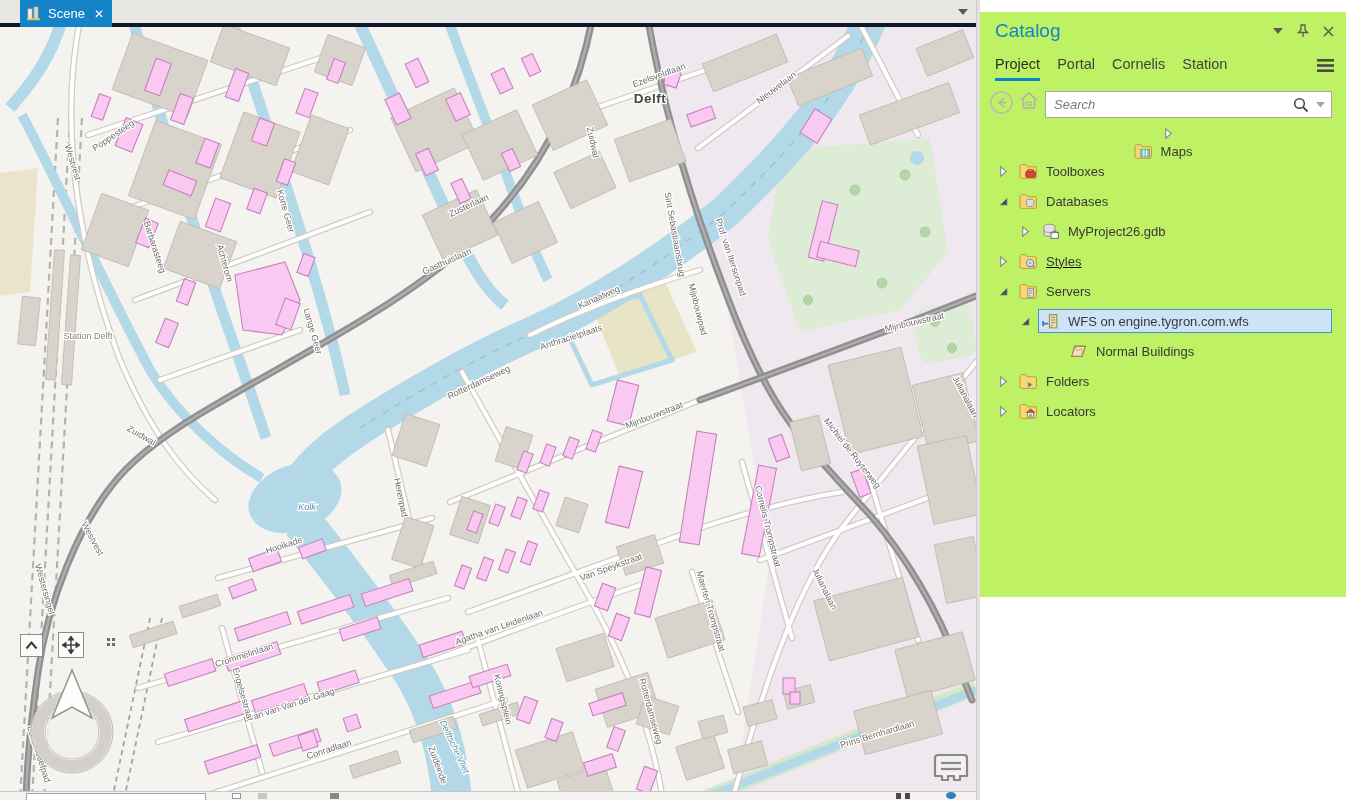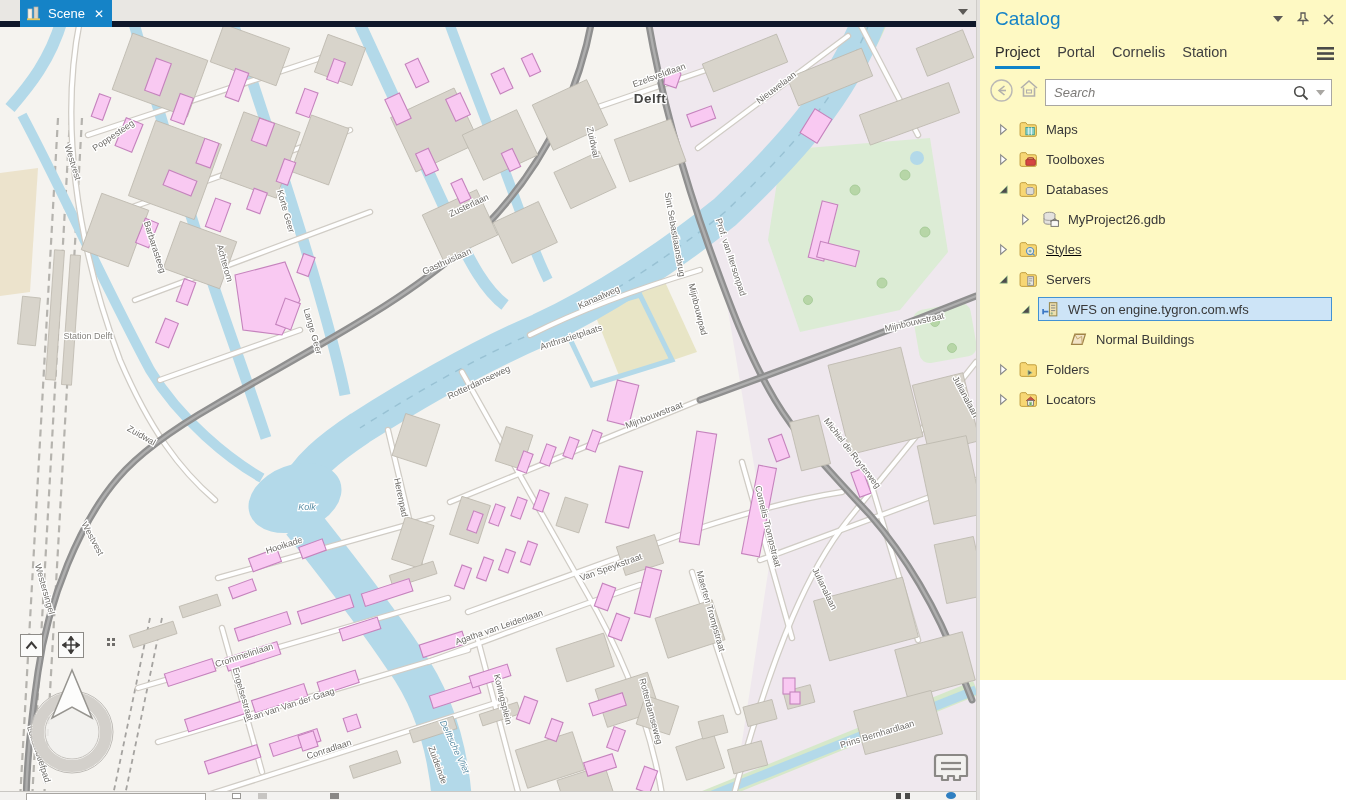--- a/index.html
+++ b/index.html
@@ -1,24 +1,24 @@
 <!DOCTYPE html>
 <html><head>
 <meta charset="utf-8">
 <style>
   * { margin:0; padding:0; box-sizing:border-box; }
   html,body { width:1346px; height:800px; overflow:hidden; font-family:"Liberation Sans",sans-serif; background:#fff; }
 
   
   .map-view { position:absolute; left:0; top:0; width:976px; height:800px; overflow:hidden; background:#f5f3ef; }
   .v-divider { position:absolute; left:976px; top:0; width:4px; height:800px; background:#e3e1de; border-left:1px solid #cfcdc9; }
-  .catalog { position:absolute; left:980px; top:0; width:366px; height:680px; background:#fef9c3; }
+  .catalog { position:absolute; left:980px; top:12px; width:366px; height:585px; background:#bef264; }
 
   
-  .tabbar { position:absolute; left:0; top:0; width:976px; height:27px; background:#e9e7e3; border-bottom:6px solid #0f172a; z-index:30; }
+  .tabbar { position:absolute; left:0; top:0; width:976px; height:27px; background:#e9e7e3; border-bottom:4px solid #0f172a; z-index:30; }
   .scene-tab { position:absolute; left:20px; top:0; height:27px; padding:0 8px 0 6px; background:#1583c7; color:#fff; display:flex; align-items:center; gap:7px; font-size:13px; }
   .scene-tab .close { font-size:12px; color:#fff; margin-left:2px; cursor:pointer; }
   .tab-drop { position:absolute; right:8px; top:9px; width:0; height:0; border-left:5px solid transparent; border-right:5px solid transparent; border-top:6px solid #5c5a57; }
 
   
   svg.map { position:absolute; left:0; top:0; }
   .bg-rect { fill:#f5f3ef; }
   .lavender { fill:#efe8ee; }
   .beige { fill:#ece3cc; }
   .khaki { fill:#e8e5c6; }
@@ -485,21 +485,21 @@
         <line x1="10" y1="10" x2="14.5" y2="14.5" stroke="#4a4a48" stroke-width="1.8"></line>
       </svg>
       <svg width="9" height="6" viewBox="0 0 9 6" style="margin-left:7px;">
         <polygon points="0,0 9,0 4.5,5.5" fill="#a9a7a3"></polygon>
       </svg>
     </div>
   </div>
 
   <div class="tree">
 
-    <div class="trow" style="padding-left:16px;">
+    <div class="trow" style="padding-left:16px;flex-direction:column;">
       <span class="exp">
           <svg width="15" height="15" viewBox="0 0 16 16">
             <polygon points="5,3 11,8 5,13" fill="#fff" stroke="#8a8a8a" stroke-width="1.2"></polygon>
           </svg>
         </span>
       <span class="rowbody">
         <span class="ticon"><svg width="19" height="18" viewBox="0 0 18 16">
           <path d="M1,4 L1,13.5 Q1,15 2.5,15 L15,15 Q16.5,15 16.5,13.5 L16.5,5.5 Q16.5,4 15,4 L8,4 L6.5,2 L2.5,2 Q1,2 1,4 Z" fill="#f7d774" stroke="#b8922e" stroke-width=".8"></path>
           <rect x="6.5" y="6.5" width="8" height="7" fill="#8fd4cc" stroke="#3a9a90" stroke-width=".8"></rect>
           <path d="M9.2,6.5 L9.2,13.5 M11.8,6.5 L11.8,13.5" stroke="#e8f6f4" stroke-width=".9"></path>

